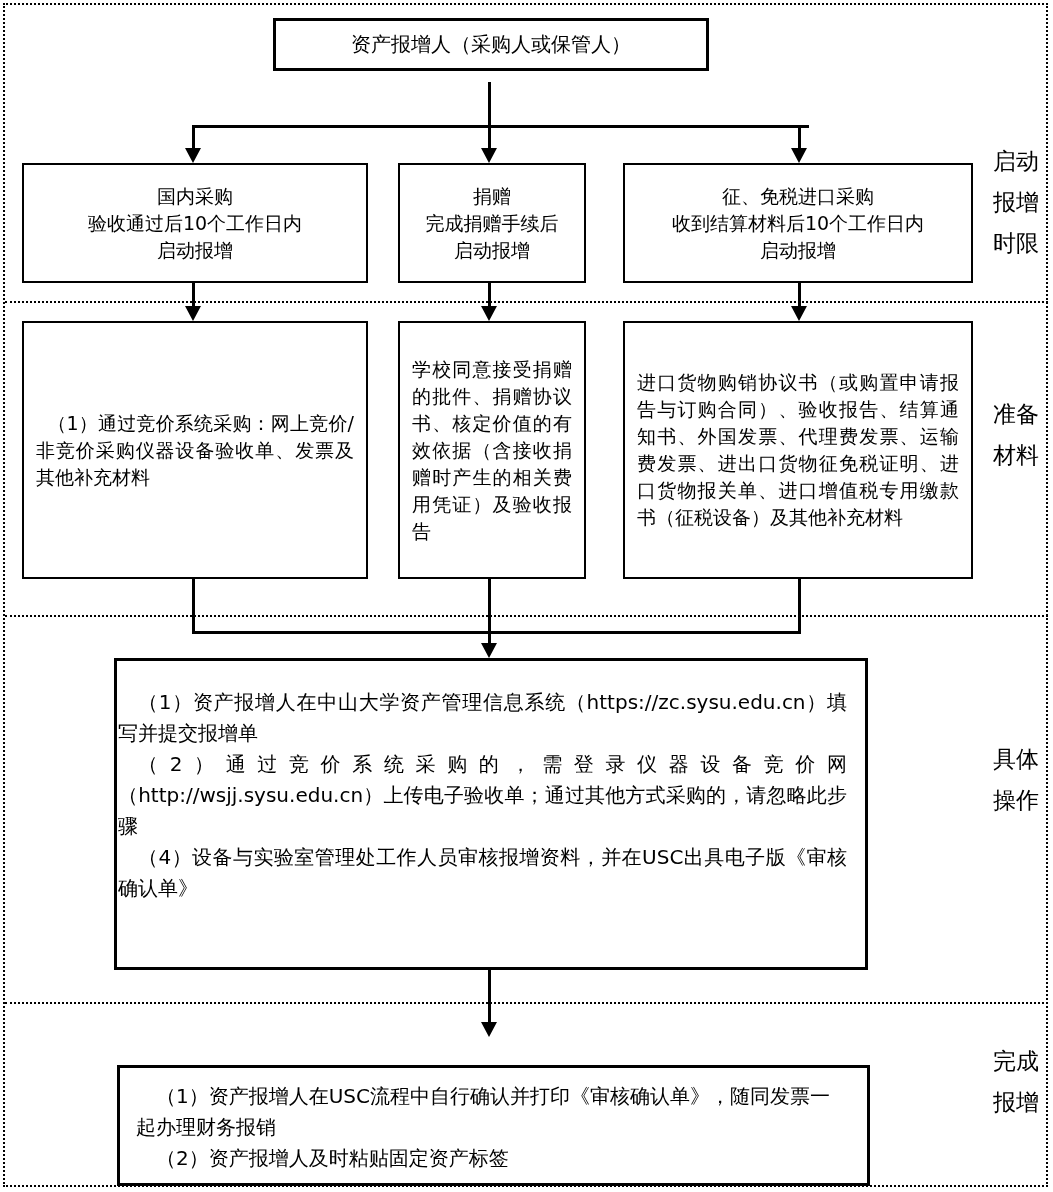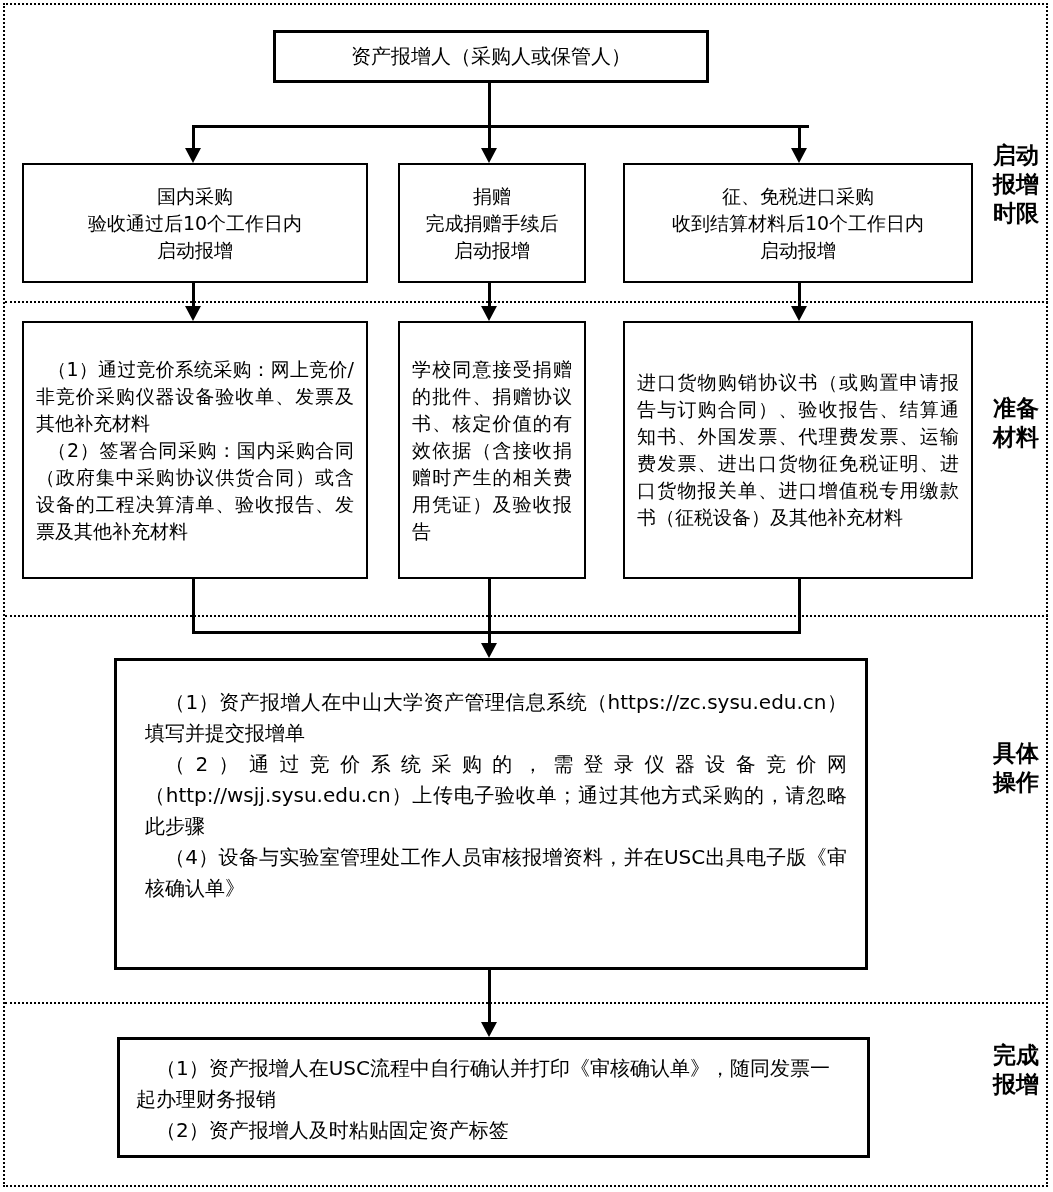--- a/index.html
+++ b/index.html
@@ -14,26 +14,26 @@
   .hline{position:absolute;height:3px;background:#000;}
   .arrowhead{position:absolute;width:0;height:0;border-left:8px solid transparent;border-right:8px solid transparent;border-top:15px solid #000;}
   .box{position:absolute;background:#fff;border:2px solid #000;}
   .thick{border-width:3px;}
   .center-box{display:flex;flex-direction:column;align-items:center;justify-content:center;text-align:center;}
   .start{font-size:20px;}
   .timing{font-size:19px;line-height:27px;justify-content:center;}
   .material{font-size:19px;line-height:27px;display:flex;flex-direction:column;justify-content:center;padding:6px 12px;}
   .material p{margin:0;text-align:justify;text-justify:inter-character;}
   .material p.indent{text-indent:0.6em;}
-  .bigtext{font-size:20px;line-height:31px;padding:26px 18px 0 28px;}
+  .bigtext{font-size:20px;line-height:31px;padding:26px 18px 0 1px;}
   .bigtext p{margin:0;text-indent:1em;text-align:justify;text-justify:inter-character;}
-  .bottomtext{font-size:20px;line-height:31px;padding:13px 18px 0 16px;}
+  .bottomtext{font-size:20px;line-height:31px;padding:13px 18px 0 16px;margin-top:28px;}
   .section-label{
-    position:absolute;left:993px;width:46px;font-size:23px;line-height:29px;
-    font-weight:bold;text-align:left;word-break:break-all;
+    position:absolute;left:993px;width:46px;font-size:23px;line-height:41px;
+    font-weight:normal;text-align:left;word-break:break-all;
   }
 </style>
 </head>
 <body>
 
 <div class="canvas">
 
   <div class="outer-border"></div>
 
   <div class="dotted-h" style="top:301px"></div>
@@ -58,21 +58,21 @@
 
   <div class="vline" style="left:192px;top:577px;height:57px"></div>
   <div class="vline" style="left:798px;top:577px;height:57px"></div>
   <div class="hline" style="left:192px;top:631px;width:609px"></div>
   <div class="vline" style="left:488px;top:577px;height:67px"></div>
   <div class="arrowhead" style="left:481px;top:643px"></div>
 
   <div class="vline" style="left:488px;top:968px;height:55px"></div>
   <div class="arrowhead" style="left:481px;top:1022px"></div>
 
-  <div class="box thick center-box start" style="left:273px;top:30px;width:436px;height:53px">
+  <div class="box thick center-box start" style="left:273px;top:18px;width:436px;height:53px">
     <div>资产报增人（采购人或保管人）</div>
   </div>
 
   <div class="box center-box timing" style="left:22px;top:163px;width:346px;height:120px">
     <div>国内采购</div>
     <div>验收通过后10个工作日内</div>
     <div>启动报增</div>
   </div>
   <div class="box center-box timing" style="left:398px;top:163px;width:188px;height:120px">
     <div>捐赠</div>
@@ -80,21 +80,20 @@
     <div>启动报增</div>
   </div>
   <div class="box center-box timing" style="left:623px;top:163px;width:350px;height:120px">
     <div>征、免税进口采购</div>
     <div>收到结算材料后10个工作日内</div>
     <div>启动报增</div>
   </div>
 
   <div class="box material" style="left:22px;top:321px;width:346px;height:258px">
     <p class="indent">（1）通过竞价系统采购：网上竞价/非竞价采购仪器设备验收单、发票及其他补充材料</p>
-    <p class="indent">（2）签署合同采购：国内采购合同（政府集中采购协议供货合同）或含设备的工程决算清单、验收报告、发票及其他补充材料</p>
   </div>
   <div class="box material" style="left:398px;top:321px;width:188px;height:258px">
     <p>学校同意接受捐赠的批件、捐赠协议书、核定价值的有效依据（含接收捐赠时产生的相关费用凭证）及验收报告</p>
   </div>
   <div class="box material" style="left:623px;top:321px;width:350px;height:258px">
     <p>进口货物购销协议书（或购置申请报告与订购合同）、验收报告、结算通知书、外国发票、代理费发票、运输费发票、进出口货物征免税证明、进口货物报关单、进口增值税专用缴款书（征税设备）及其他补充材料</p>
   </div>
 
   <div class="box thick bigtext" style="left:114px;top:658px;width:754px;height:312px">
     <p>（1）资产报增人在中山大学资产管理信息系统（https://zc.sysu.edu.cn）填写并提交报增单</p>

